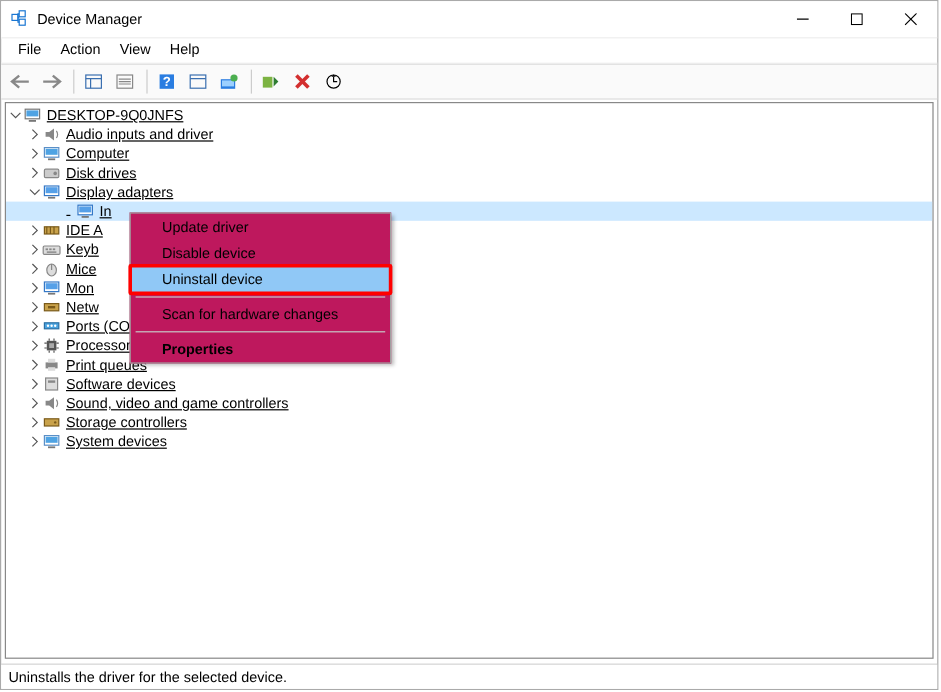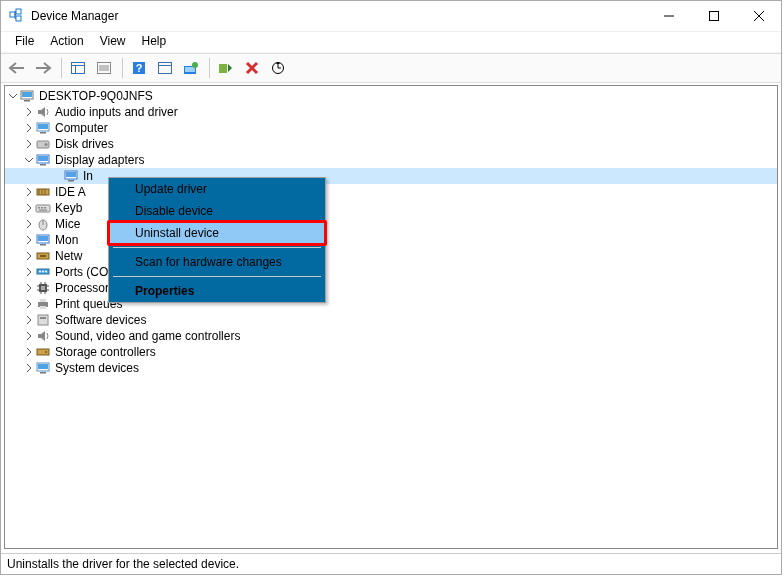--- a/index.html
+++ b/index.html
@@ -82,20 +82,21 @@
   
   .main {
     flex: 1;
     display: flex;
     flex-direction: column;
     border: 1px solid #888;
     margin: 2px 3px 0 3px;
     overflow: hidden;
     position: relative;
     background: #fff;
+    text-decoration: underline;
   }
   .treearea {
     flex: 1;
     overflow: auto;
     padding: 2px 0 0 0;
     position: relative;
   }
   .node {
     display: flex;
     align-items: center;
@@ -121,21 +122,21 @@
   .label { font-size: 12px; white-space: nowrap; }
   .sel {
     background: #cce8ff;
   }
   
   .ctxmenu {
     position: absolute;
     left: 103px;
     top: 91px;
     width: 216px;
-    background: #0369a1;
+    background: #be185d;
     border: 1px solid #a0a0a0;
     box-shadow: 2px 2px 3px rgba(0,0,0,0.25);
     z-index: 10;
   }
   .ctxitem {
     height: 22px;
     display: flex;
     align-items: center;
     padding-left: 26px;
     font-size: 12px;

